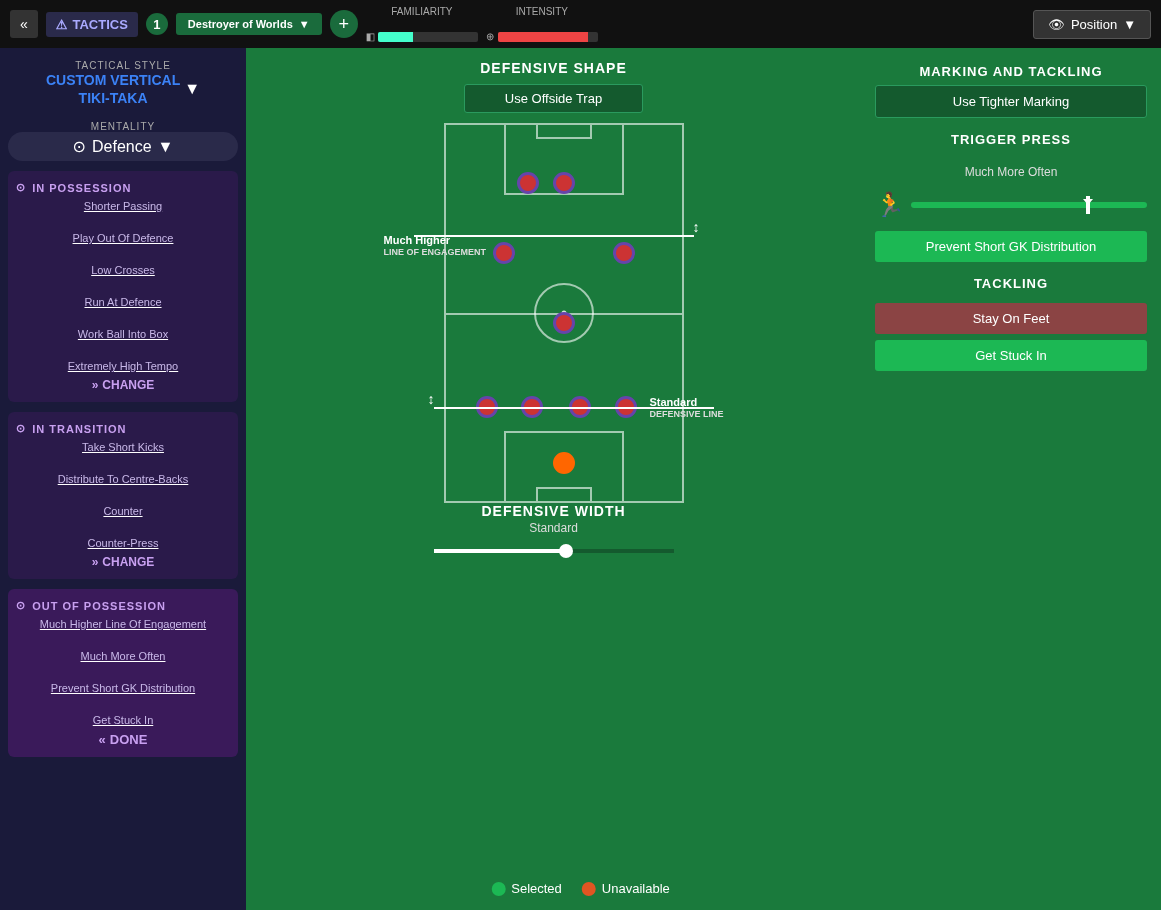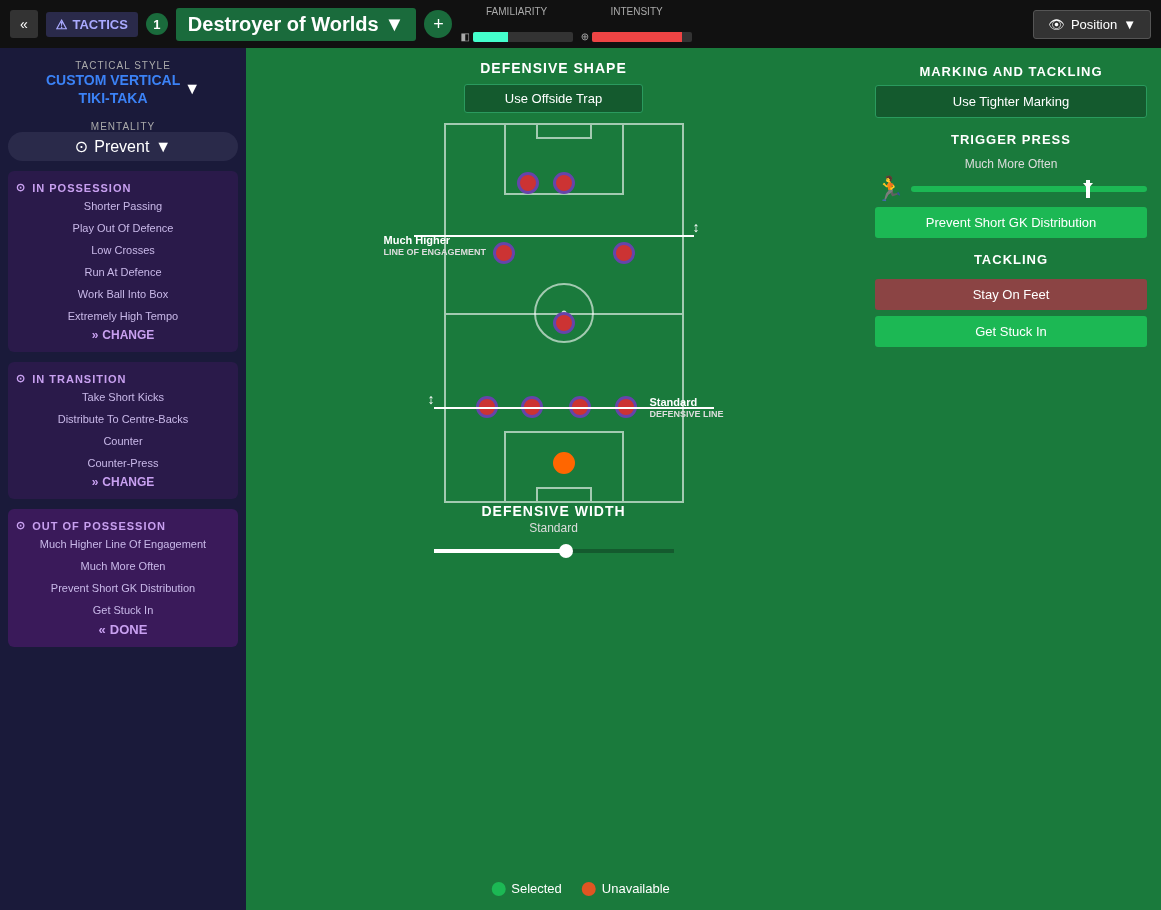--- a/index.html
+++ b/index.html
@@ -16,21 +16,21 @@
     .tactics-label {
       display: flex; align-items: center; gap: 5px;
       background: #2a2a4a; padding: 5px 10px; border-radius: 3px; font-size: 13px; font-weight: bold; color: #aaf;
     }
     .tactic-number {
       background: #1a6b3c; color: #fff; width: 22px; height: 22px; border-radius: 50%;
       display: flex; align-items: center; justify-content: center; font-weight: bold; font-size: 13px;
     }
     .tactic-name-btn {
       background: #1a6b3c; border: none; color: #fff; padding: 5px 12px; cursor: pointer;
-      font-size: 20px; font-weight: bold; border-radius: 3px; display: flex; align-items: flex-start; gap: 6px;
+      font-size: 11px; font-weight: bold; border-radius: 3px; display: flex; align-items: flex-start; gap: 6px;
     }
     .add-btn {
       background: #1a6b3c; border: none; color: #fff; width: 28px; height: 28px; border-radius: 50%;
       font-size: 18px; cursor: pointer; display: flex; align-items: center; justify-content: center;
     }
     .familiarity-section, .intensity-section {
       display: flex; flex-direction: column; align-items: center; font-size: 10px; color: #aaa; gap: 14px;
     }
     .bar-container { display: flex; align-items: center; gap: 3px; }
     .fam-bar { width: 100px; height: 10px; background: #333; border-radius: 2px; overflow: hidden; }
@@ -56,21 +56,21 @@
     .mentality-label { font-size: 10px; color: #aaa; text-align: center; letter-spacing: 1px; margin-top: 4px; }
     .mentality-select {
       display: flex; align-items: center; justify-content: center; gap: 6px;
       background: #2a2a4a; border-radius: 20px; padding: 5px 14px; cursor: pointer; margin: 0 auto;
     }
     .section-block { background: #2a1a4a; border-radius: 6px; padding: 10px 8px; }
     .section-header {
       display: flex; align-items: center; gap: 6px;
       font-size: 11px; font-weight: bold; color: #c8a0f0; letter-spacing: 1px; margin-bottom: 6px;
     }
-    .section-items { display: flex; flex-direction: column; align-items: center; gap: 10px; }
+    .section-items { display: flex; flex-direction: column; align-items: center; gap: 20px; text-decoration: underline; }
     .section-item { font-size: 11px; color: #c8b8e8; text-align: center; }
     .change-btn {
       display: flex; align-items: center; justify-content: center; gap: 4px;
       background: transparent; border: none; color: #c8a0f0; font-size: 12px; font-weight: bold;
       cursor: pointer; margin-top: 6px; width: 100%;
     }
     .out-of-possession-block { background: #3a1a5a; border-radius: 6px; padding: 10px 8px; }
     .done-btn {
       display: flex; align-items: center; justify-content: center; gap: 4px;
       background: transparent; border: none; color: #c8a0f0; font-size: 13px; font-weight: bold;
@@ -110,21 +110,21 @@
       font-size: 13px; font-weight: bold; color: #fff; letter-spacing: 1px; text-align: center; margin-bottom: 6px;
     }
     .green-btn {
       background: #1cb854; border: none; color: #fff; padding: 8px 10px;
       font-size: 13px; border-radius: 3px; cursor: pointer; width: 100%; text-align: center;
     }
     .dark-green-btn {
       background: #145a2e; border: 1px solid #2a9a5e; color: #fff; padding: 8px 10px;
       font-size: 13px; border-radius: 3px; cursor: pointer; width: 100%; text-align: center;
     }
-    .trigger-section { display: flex; flex-direction: column; gap: 4px; }
+    .trigger-section { display: flex; flex-direction: column; gap: 12px; }
     .trigger-value { font-size: 12px; color: #ddd; text-align: center; }
     .trigger-track { position: absolute; top: 50%; left: 0; right: 0; height: 6px; background: #1cb854; transform: translateY(-50%); border-radius: 3px; }
     .trigger-thumb {
       position: absolute; top: 50%; left: 75%; width: 4px; height: 18px;
       background: white; transform: translate(-50%, -50%);
     }
     .trigger-triangle {
       position: absolute; top: -6px; left: 75%; transform: translateX(-50%);
       width: 0; height: 0;
       border-left: 5px solid transparent;
@@ -188,21 +188,21 @@
         <div class="tactical-style-name" style="white-space:pre-line;">CUSTOM VERTICAL
 TIKI-TAKA</div>
         <span style="color:#fff;font-size:16px;">▼</span>
       </div>
     </div>
 
     <div>
       <div class="mentality-label">MENTALITY</div>
       <div class="mentality-select">
         <span>⊙</span>
-        <span>Prevent</span>
+        <span>Defence</span>
         <span>▼</span>
       </div>
     </div>
 
     <div class="section-block">
       <div class="section-header">
         <span>⊙</span>
         <span>IN POSSESSION</span>
       </div>
       <div class="section-items">

